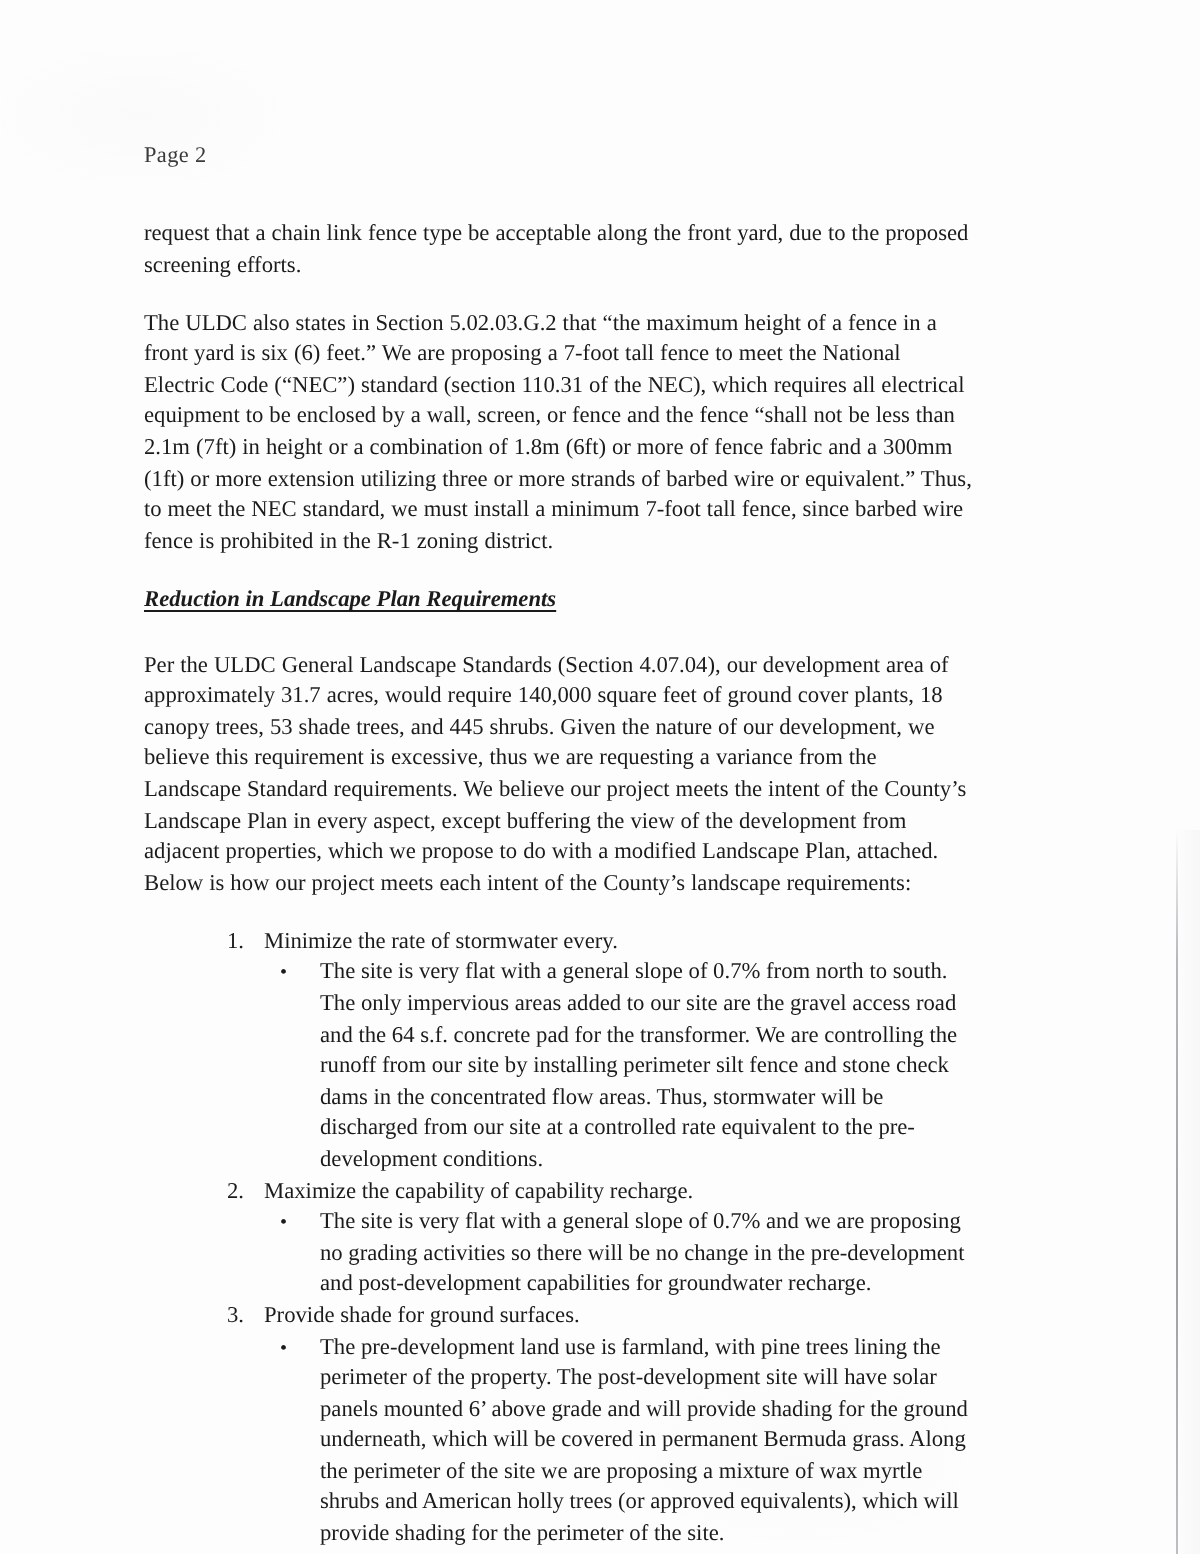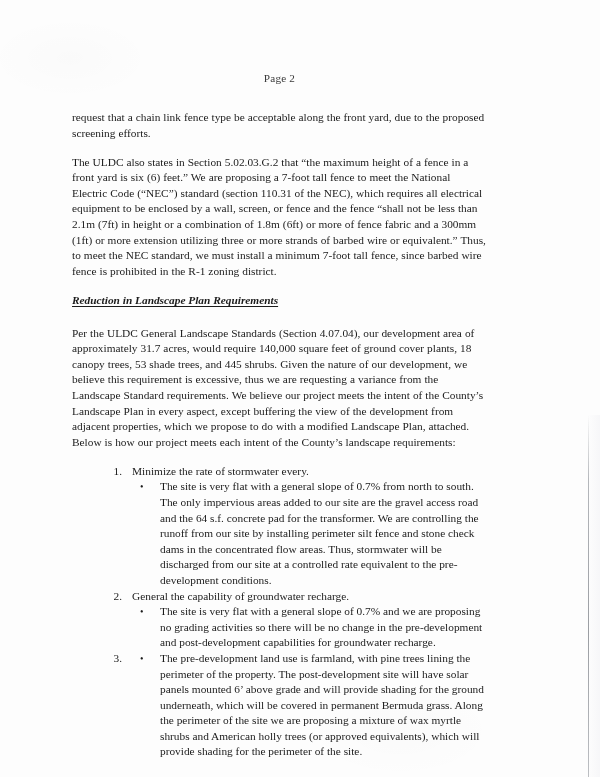--- a/index.html
+++ b/index.html
@@ -56,21 +56,21 @@
       radial-gradient(ellipse 140px 70px at 400px 730px, rgba(0,0,0,0.010), rgba(0,0,0,0) 70%);
     pointer-events: none;
   }
 
   
   #page-header {
     position: absolute;
     top: 72px;
     left: 72px;
     right: 113px;
-    text-align: center;
+    text-align: left;
     font-size: 11.2px;
     letter-spacing: 0.2px;
     color: #3a3a3a;
   }
 
   
   #body-column {
     position: absolute;
     top: 110px;
     left: 72px;
@@ -173,31 +173,32 @@
         <ul class="sub">
           <li>
             <span class="dot">•</span>
             <span class="sub-text">The site is very flat with a general slope of 0.7% from north to south.  The only impervious areas added to our site are the gravel access road and the 64 s.f. concrete pad for the transformer.  We are controlling the runoff from our site by installing perimeter silt fence and stone check dams in the concentrated flow areas.  Thus, stormwater will be discharged from our site at a controlled rate equivalent to the pre-development conditions.</span>
           </li>
         </ul>
       </li>
 
       <li>
         <span class="num">2.</span>
-        <span class="item-text">General the capability of groundwater recharge.</span>
+        <span class="item-text">Maximize the capability of capability recharge.</span>
         <ul class="sub">
           <li>
             <span class="dot">•</span>
             <span class="sub-text">The site is very flat with a general slope of 0.7% and we are proposing no grading activities so there will be no change in the pre-development and post-development capabilities for groundwater recharge.</span>
           </li>
         </ul>
       </li>
 
       <li>
         <span class="num">3.</span>
+        <span class="item-text">Provide shade for ground surfaces.</span>
         <ul class="sub">
           <li>
             <span class="dot">•</span>
             <span class="sub-text">The pre-development land use is farmland, with pine trees lining the perimeter of the property.  The post-development site will have solar panels mounted 6’ above grade and will provide shading for the ground underneath, which will be covered in permanent Bermuda grass.  Along the perimeter of the site we are proposing a mixture of wax myrtle shrubs and American holly trees (or approved equivalents), which will provide shading for the perimeter of the site.</span>
           </li>
         </ul>
       </li>
 
     </ol>
   </div>

